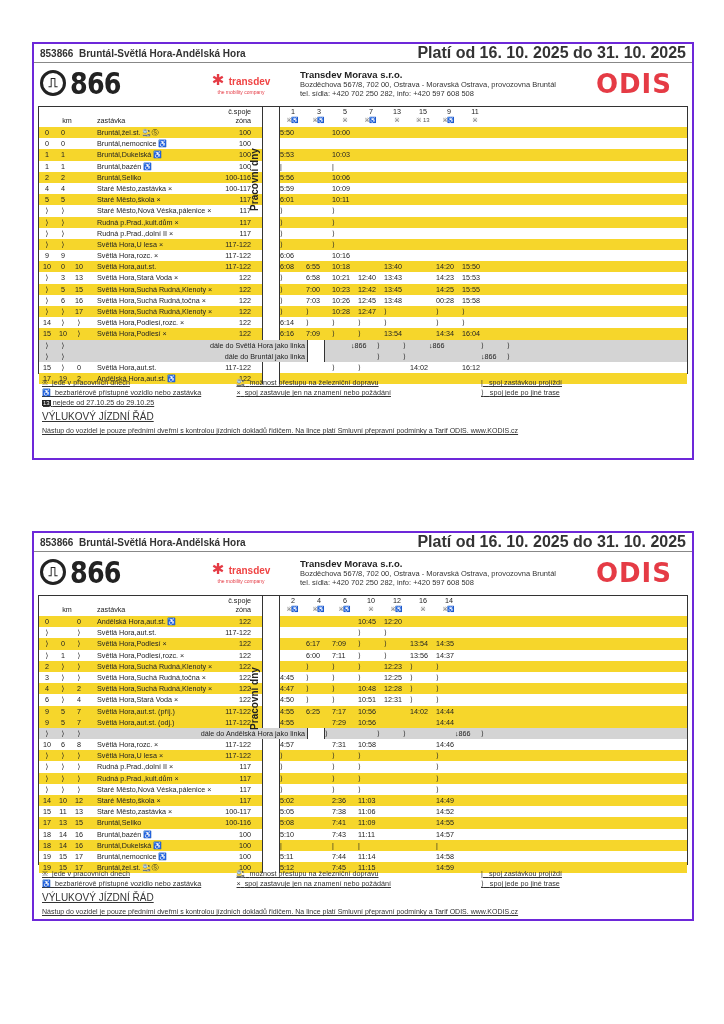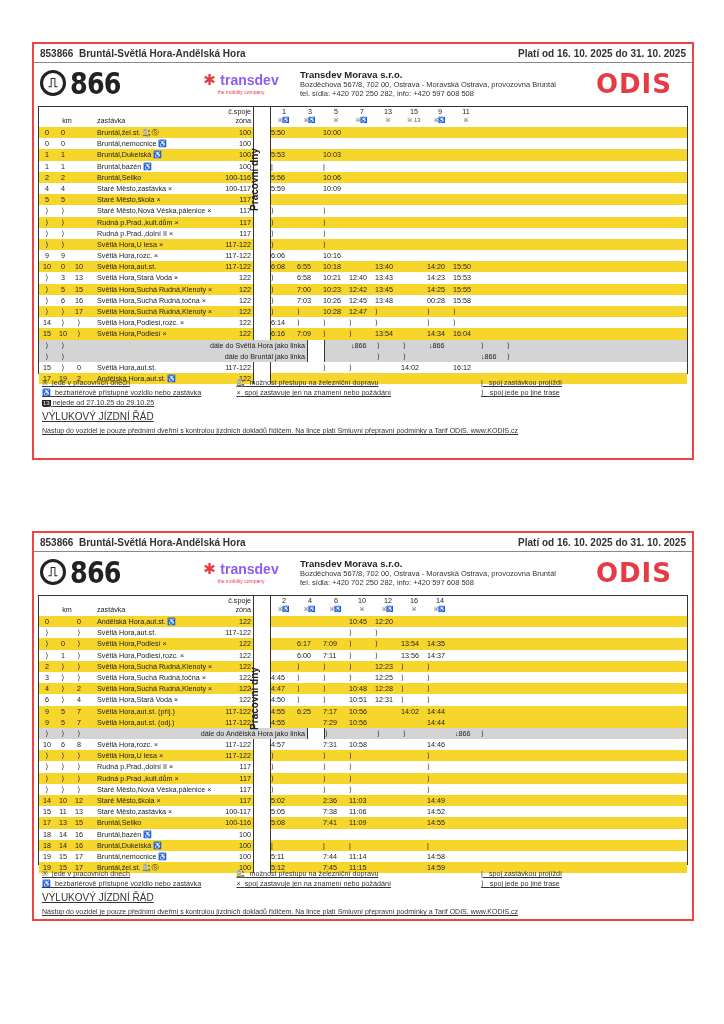--- a/index.html
+++ b/index.html
@@ -1,43 +1,43 @@
 <!DOCTYPE html>
 <html><head>
 <meta charset="utf-8">
 <style>
   html,body{margin:0;padding:0;background:#fff;}
   body{width:724px;height:1024px;position:relative;font-family:"Liberation Sans",sans-serif;color:#222;overflow:hidden;}
-  .sheet{position:absolute;left:32px;width:658px;border:2px solid #ef4444;background:#fff;}
+  .sheet{position:absolute;left:32px;width:658px;border:2px solid #6d28d9;background:#fff;}
   .sheet.s1{top:42px;height:414px;}
   .sheet.s2{top:531px;height:386px;}
   .hdr{display:flex;justify-content:space-between;align-items:center;height:18px;border-bottom:1px solid #888;padding:0 6px;font-size:10px;font-weight:bold;color:#333;}
-  .hdr .valid{font-size:10px;}
+  .hdr .valid{font-size:16px;}
   .brand{display:flex;align-items:center;height:40px;padding:0 6px;position:relative;}
   .line-logo{display:flex;align-items:center;width:120px;}
   .bus-icon{width:26px;height:26px;border:3px solid #222;border-radius:50%;display:flex;align-items:center;justify-content:center;font-weight:bold;font-size:13px;box-sizing:border-box;margin-right:4px;}
   .line-no{font-size:30px;font-weight:bold;letter-spacing:-1px;color:#222;font-family:"DejaVu Sans",sans-serif;transform:scaleX(0.85);transform-origin:left;}
   .transdev{margin-left:36px;width:90px;text-align:center;}
-  .transdev .tname{color:#8b5cf6;font-size:14px;font-weight:bold;}
+  .transdev .tname{color:#ef4444;font-size:10px;font-weight:bold;}
   .transdev .tstar{color:#e53b45;font-size:15px;}
   .transdev .tsub{color:#e53b45;font-size:5px;}
   .op{margin-left:14px;font-size:7.5px;line-height:9px;color:#333;}
   .op .oname{font-weight:bold;font-size:9.5px;line-height:11px;color:#222;}
   .odis{position:absolute;right:20px;top:6px;color:#e53b45;font-weight:bold;font-size:26px;font-family:"DejaVu Sans",sans-serif;letter-spacing:1px;}
   .tbl{position:absolute;left:4px;right:4px;border:1px solid #333;}
   .s1 .tbl{top:62px;height:266px;}
   .s2 .tbl{top:62px;height:268px;}
   .row{display:flex;height:11.2px;line-height:11.2px;font-size:7.2px;white-space:nowrap;}
   .row.y{background:#f6d62b;}
   .row.g{background:#d4d4d4;}
   .row.head{height:20px;line-height:9px;background:#fff;}
   .c-km{width:56px;display:flex;}
   .c-km span{width:16px;text-align:center;}
   .c-name{width:116px;padding-left:2px;overflow:hidden;}
-  .c-zone{width:38px;text-align:right;padding-right:2px;border-right:1px solid #333;}
+  .c-zone{width:38px;text-align:right;padding-right:11px;border-right:1px solid #333;}
   .c-side{width:16px;border-right:1px solid #333;background:#fff;}
   .times{flex:1;display:flex;}
   .times span{width:26px;text-align:left;}
   .gray-note{text-align:right;width:210px;padding-right:2px;border-right:1px solid #333;}
   .vert{position:absolute;width:16px;display:flex;align-items:center;justify-content:center;}
   .vert span{transform:rotate(-90deg);font-weight:bold;font-size:10px;white-space:nowrap;}
   .s1 .vert{left:212px;top:60px;height:150px;}
   .s2 .vert{left:212px;top:90px;height:150px;}
   .legend{position:absolute;left:8px;right:24px;font-size:7.2px;color:#333;line-height:10px;text-decoration:underline;}
   .s1 .legend{top:334px;}
@@ -232,20 +232,30 @@
       </div>
       <div class="row y">
         <div class="c-km">
           <span>5</span>
           <span>5</span>
           <span></span>
         </div>
         <div class="c-name">Staré Město,škola ×</div>
         <div class="c-zone">117</div>
         <div class="c-side"></div>
+        <div class="times">
+          <span>6:01</span>
+          <span></span>
+          <span>10:11</span>
+          <span></span>
+          <span></span>
+          <span></span>
+          <span></span>
+          <span></span>
+        </div>
       </div>
       <div class="row ">
         <div class="c-km">
           <span>⟩</span>
           <span>⟩</span>
           <span></span>
         </div>
         <div class="c-name">Staré Město,Nová Véska,pálenice ×</div>
         <div class="c-zone">117</div>
         <div class="c-side"></div>
@@ -998,20 +1008,29 @@
       </div>
       <div class="row ">
         <div class="c-km">
           <span>18</span>
           <span>14</span>
           <span>16</span>
         </div>
         <div class="c-name">Bruntál,bazén ♿</div>
         <div class="c-zone">100</div>
         <div class="c-side"></div>
+        <div class="times">
+          <span>5:10</span>
+          <span></span>
+          <span>7:43</span>
+          <span>11:11</span>
+          <span></span>
+          <span></span>
+          <span>14:57</span>
+        </div>
       </div>
       <div class="row y">
         <div class="c-km">
           <span>18</span>
           <span>14</span>
           <span>16</span>
         </div>
         <div class="c-name">Bruntál,Dukelská ♿</div>
         <div class="c-zone">100</div>
         <div class="c-side"></div>

